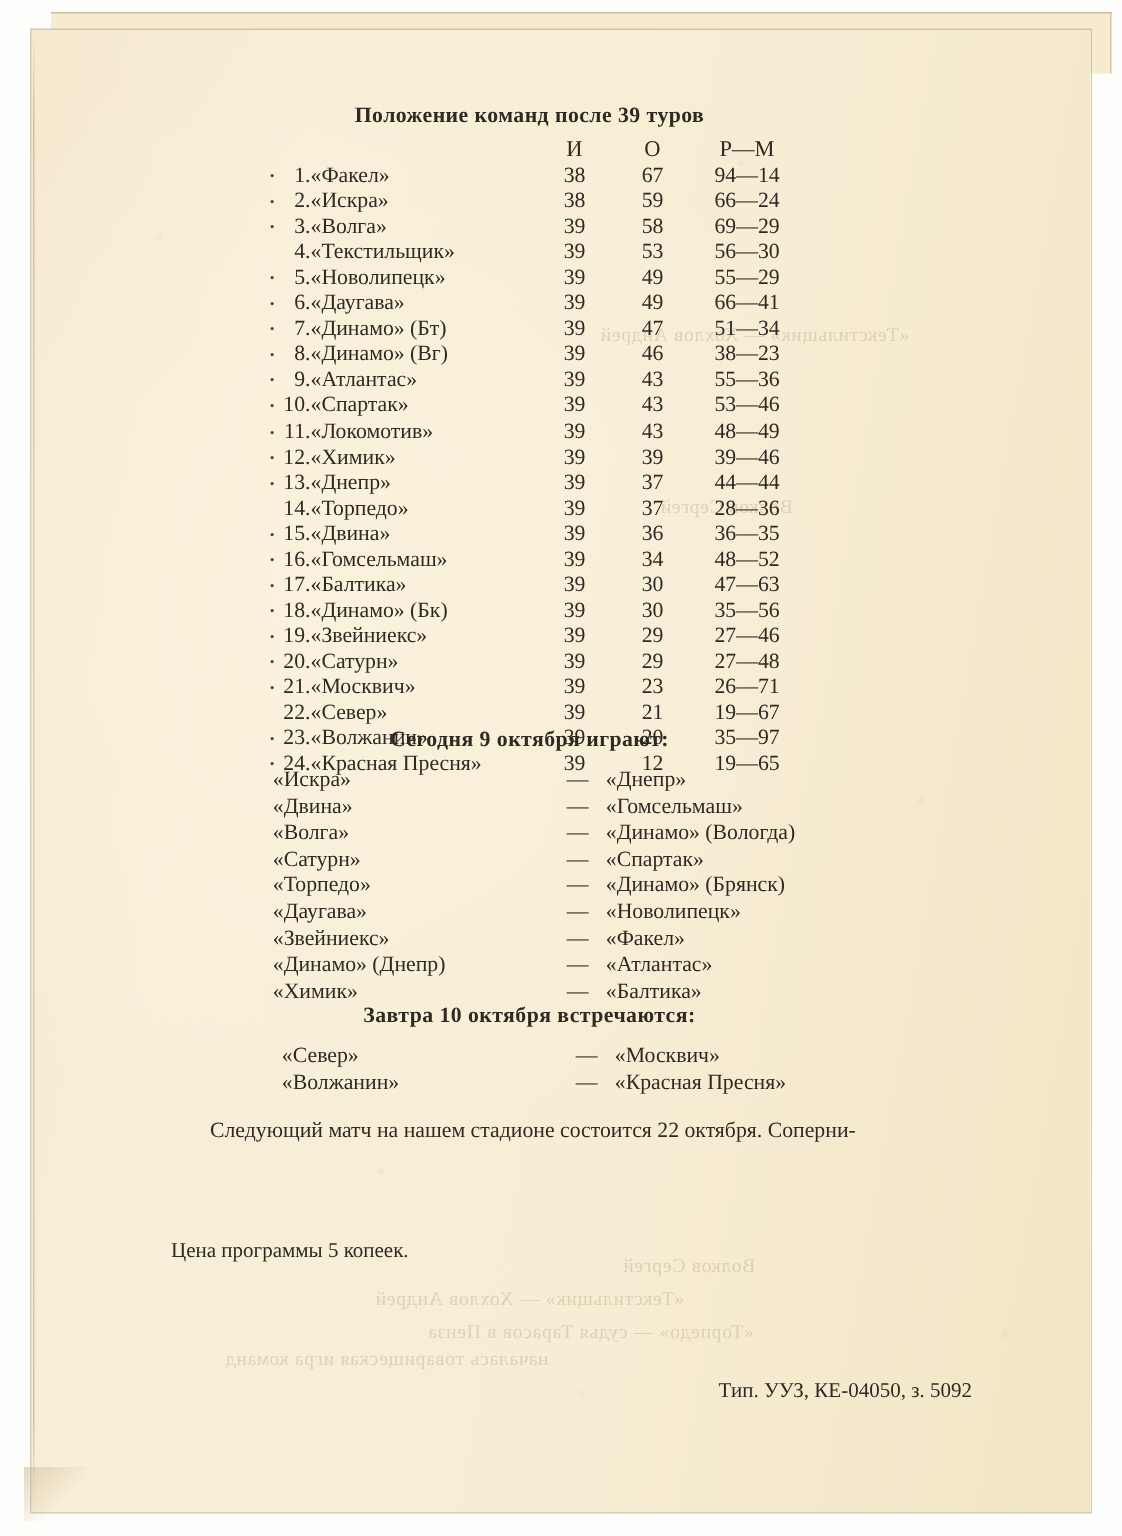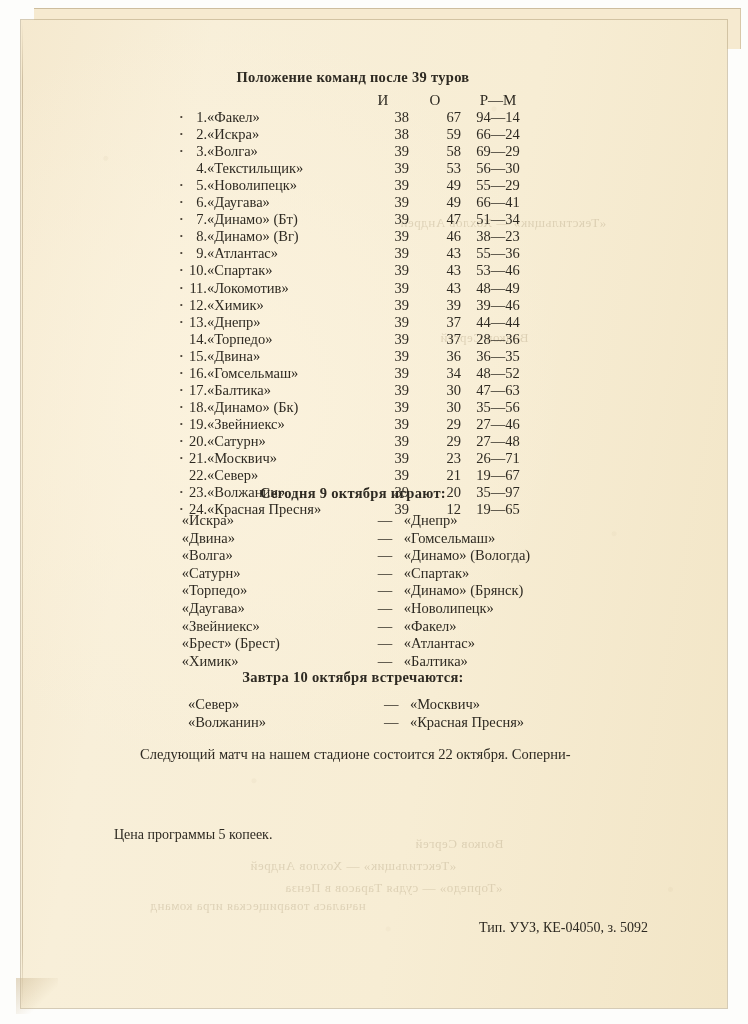--- a/index.html
+++ b/index.html
@@ -146,21 +146,21 @@
     text-align: right;
     padding-right: 5px;
   }
   td.team {
     text-align: left;
     padding-right: 8px;
     min-width: 150px;
   }
   td.num {
     width: 52px;
-    text-align: right;
+    text-align: center;
   }
   td.gd {
     width: 74px;
     text-align: center;
   }
 
   
   .fixtures {
     margin: 0 auto;
     border-collapse: collapse;
@@ -463,21 +463,21 @@
               <td class="home">«Даугава»</td>
               <td class="dash">—</td>
               <td class="away">«Новолипецк»</td>
             </tr>
           <tr>
               <td class="home">«Звейниекс»</td>
               <td class="dash">—</td>
               <td class="away">«Факел»</td>
             </tr>
           <tr>
-              <td class="home">«Брест»  (Брест)</td>
+              <td class="home">«Динамо»  (Днепр)</td>
               <td class="dash">—</td>
               <td class="away">«Атлантас»</td>
             </tr>
           <tr>
               <td class="home">«Химик»</td>
               <td class="dash">—</td>
               <td class="away">«Балтика»</td>
             </tr>
         </tbody>
       </table>

